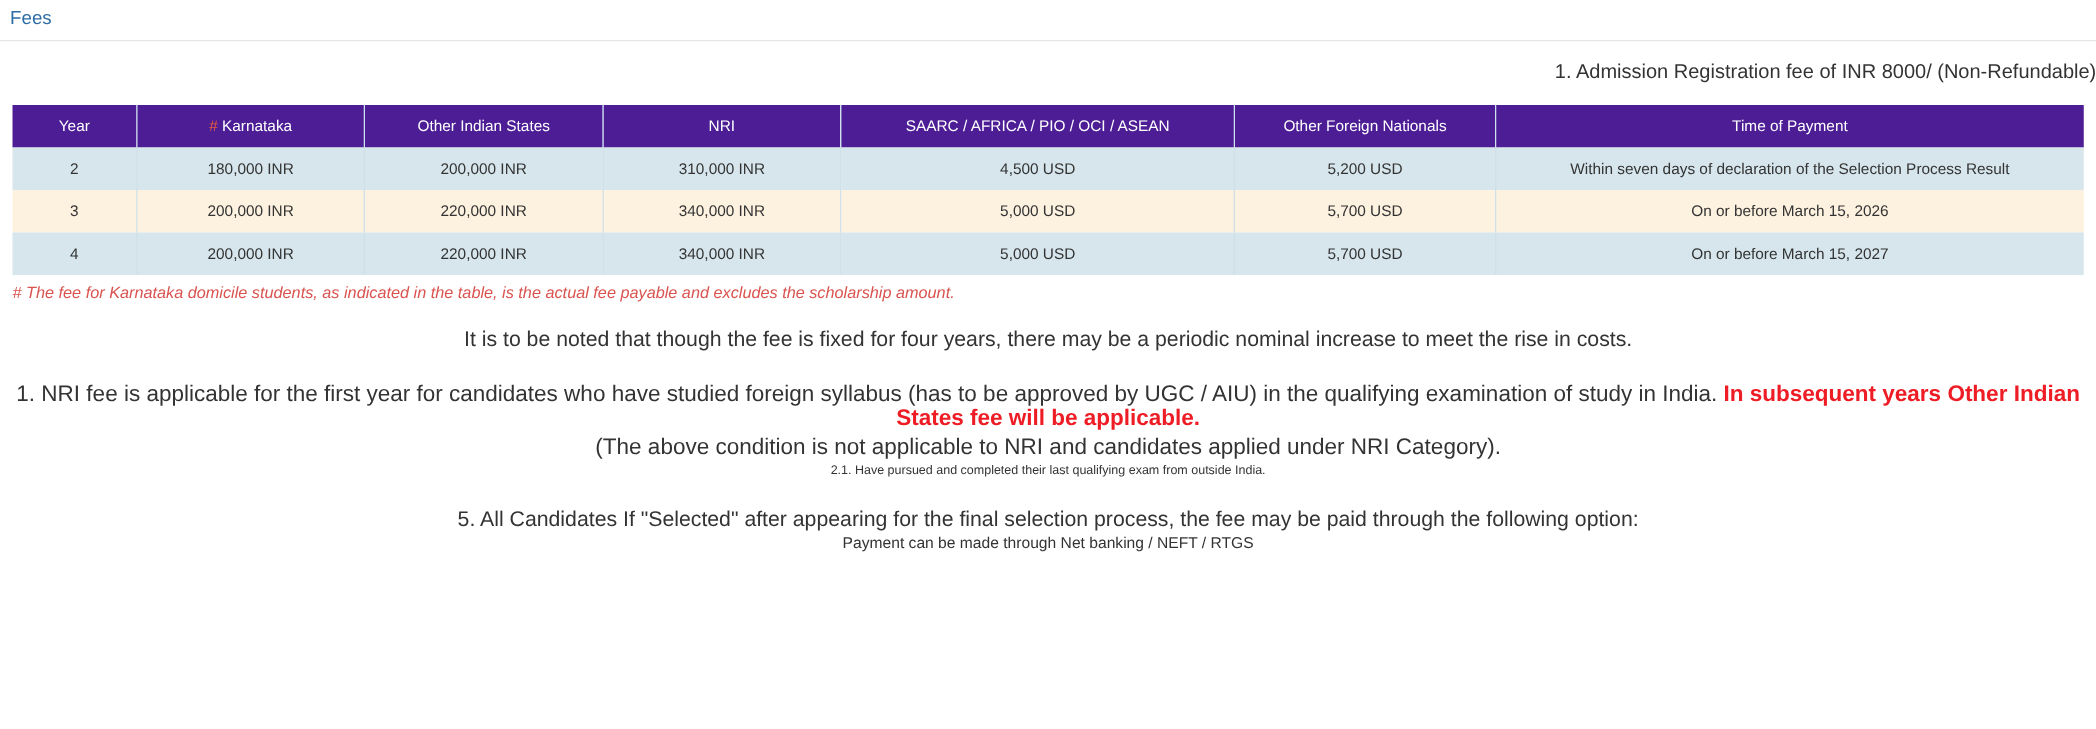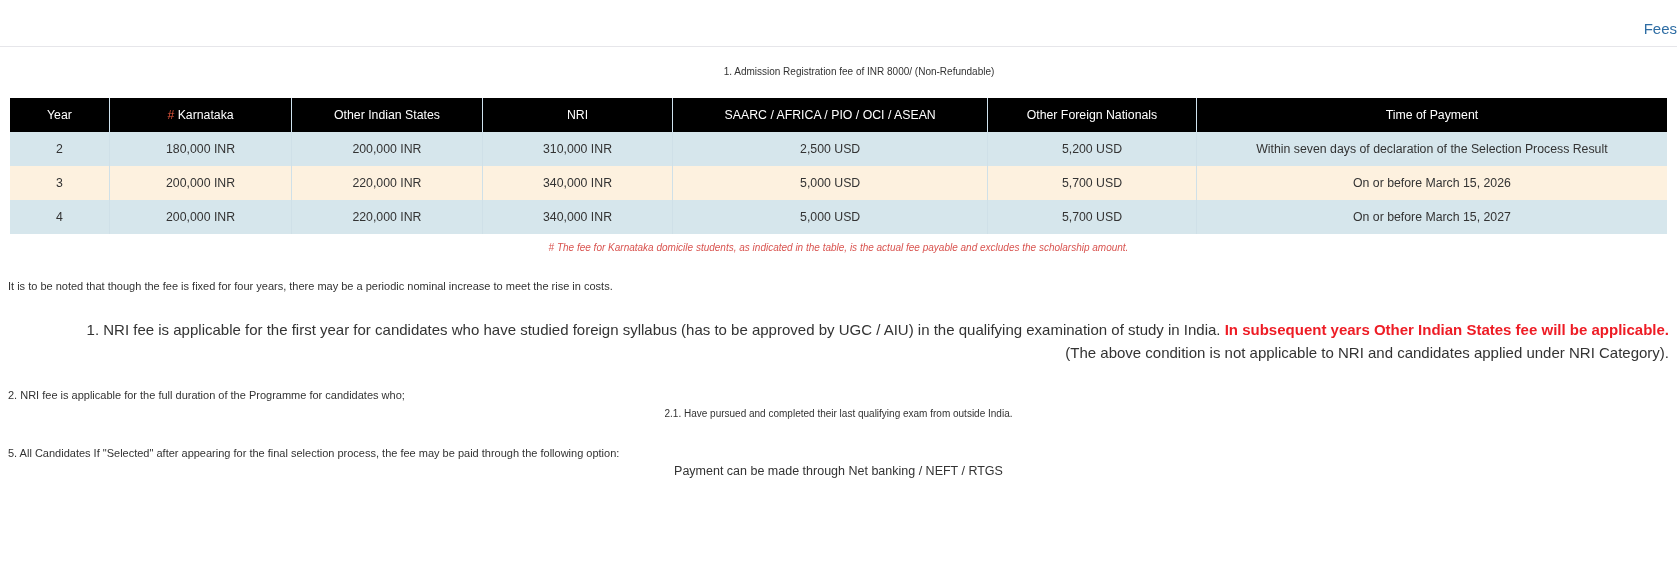--- a/index.html
+++ b/index.html
@@ -11,55 +11,54 @@
   body {
     width: 1677px;
     min-height: 583px;
     font-family: "Liberation Sans", sans-serif;
     color: #3a3a3a;
     -webkit-font-smoothing: antialiased;
   }
 
   
   .page-header {
-    padding: 20px 0 8px 8px;
+    padding: 6px 0 8px 8px;
     border-bottom: 1px solid #e6e6ea;
-    text-align: right;
   }
   .page-title {
     font-size: 15px;
     color: #2e6da4;
     font-weight: 400;
     line-height: 18px;
   }
 
   
   .intro {
     padding-top: 16px;
     text-align: center;
   }
   .intro-line {
-    font-size: 10px;
-    color: #333333;
-    line-height: 18px;
-    text-align: center;
+    font-size: 16px;
+    color: #333333;
+    line-height: 18px;
+    text-align: right;
     padding-left: 41px;
   }
 
   
   .table-wrap {
     padding: 17px 10px 0 10px;
   }
   table.fee-table {
     width: 100%;
     border-collapse: collapse;
     table-layout: fixed;
   }
   table.fee-table thead th {
-    background: #000000;
+    background: #4c1d95;
     color: #ffffff;
     font-weight: 400;
     font-size: 12.3px;
     text-align: center;
     padding: 9px 4px;
     border-right: 1px solid #cfe3ef;
     line-height: 16px;
   }
   table.fee-table thead th:last-child { border-right: none; }
   table.fee-table tbody td {
@@ -79,42 +78,42 @@
   col.c-year   { width: 6.0%; }
   col.c-karn   { width: 11.0%; }
   col.c-other  { width: 11.5%; }
   col.c-nri    { width: 11.5%; }
   col.c-saarc  { width: 19.0%; }
   col.c-ofn    { width: 12.6%; }
   col.c-time   { width: 28.4%; }
 
   
   .table-footnote {
-    text-align: center;
-    font-size: 10px;
+    text-align: left;
+    font-size: 13px;
     font-style: italic;
     color: #d9534f;
     padding-top: 7px;
     line-height: 14px;
   }
 
   
   .notes {
     padding: 0 8px;
   }
   .note-center {
-    text-align: left;
-    font-size: 11px;
+    text-align: center;
+    font-size: 17px;
     line-height: 18px;
     color: #333333;
     padding-top: 22px;
   }
   .note-left {
-    text-align: right;
-    font-size: 15px;
+    text-align: center;
+    font-size: 18px;
     line-height: 19px;
     color: #333333;
   }
   .gap-1 { padding-top: 25px; }
   .gap-2 { padding-top: 4px; }
   .gap-3 { padding-top: 24px; }
   .gap-4 { padding-top: 22px; }
   .gap-5 { padding-top: 23px; }
   .gap-6 { padding-top: 21px; }
   .emph-red {
@@ -167,21 +166,21 @@
         <th>Other Foreign Nationals</th>
         <th>Time of Payment</th>
       </tr>
     </thead>
     <tbody>
       <tr class="row-blue">
         <td>2</td>
         <td>180,000 INR</td>
         <td>200,000 INR</td>
         <td>310,000 INR</td>
-        <td>2,500 USD</td>
+        <td>4,500 USD</td>
         <td>5,200 USD</td>
         <td>Within seven days of declaration of the Selection Process Result</td>
       </tr>
       <tr class="row-cream">
         <td>3</td>
         <td>200,000 INR</td>
         <td>220,000 INR</td>
         <td>340,000 INR</td>
         <td>5,000 USD</td>
         <td>5,700 USD</td>
@@ -205,21 +204,20 @@
 
   <div class="note-center">It is to be noted that though the fee is fixed for four years, there may be a periodic nominal increase to meet the rise in costs.</div>
 
   <div class="note-left gap-1">
     <span>1. NRI fee is applicable for the first year for candidates who have studied foreign syllabus (has to be approved by UGC / AIU) in the qualifying examination of study in India.</span>
     <span class="emph-red">In subsequent years Other Indian States fee will be applicable.</span>
   </div>
 
   <div class="note-left gap-2">(The above condition is not applicable to NRI and candidates applied under NRI Category).</div>
 
-  <div class="note-center gap-3">2. NRI fee is applicable for the full duration of the Programme for candidates who;</div>
   <div class="sub-line">2.1. Have pursued and completed their last qualifying exam from outside India.</div>
 
 
 
   <div class="note-center gap-6">5. All Candidates If "Selected" after appearing for the final selection process, the fee may be paid through the following option:</div>
   <div class="pay-line">Payment can be made through Net banking / NEFT / RTGS</div>
 
 </div>
 
 </body></html>

